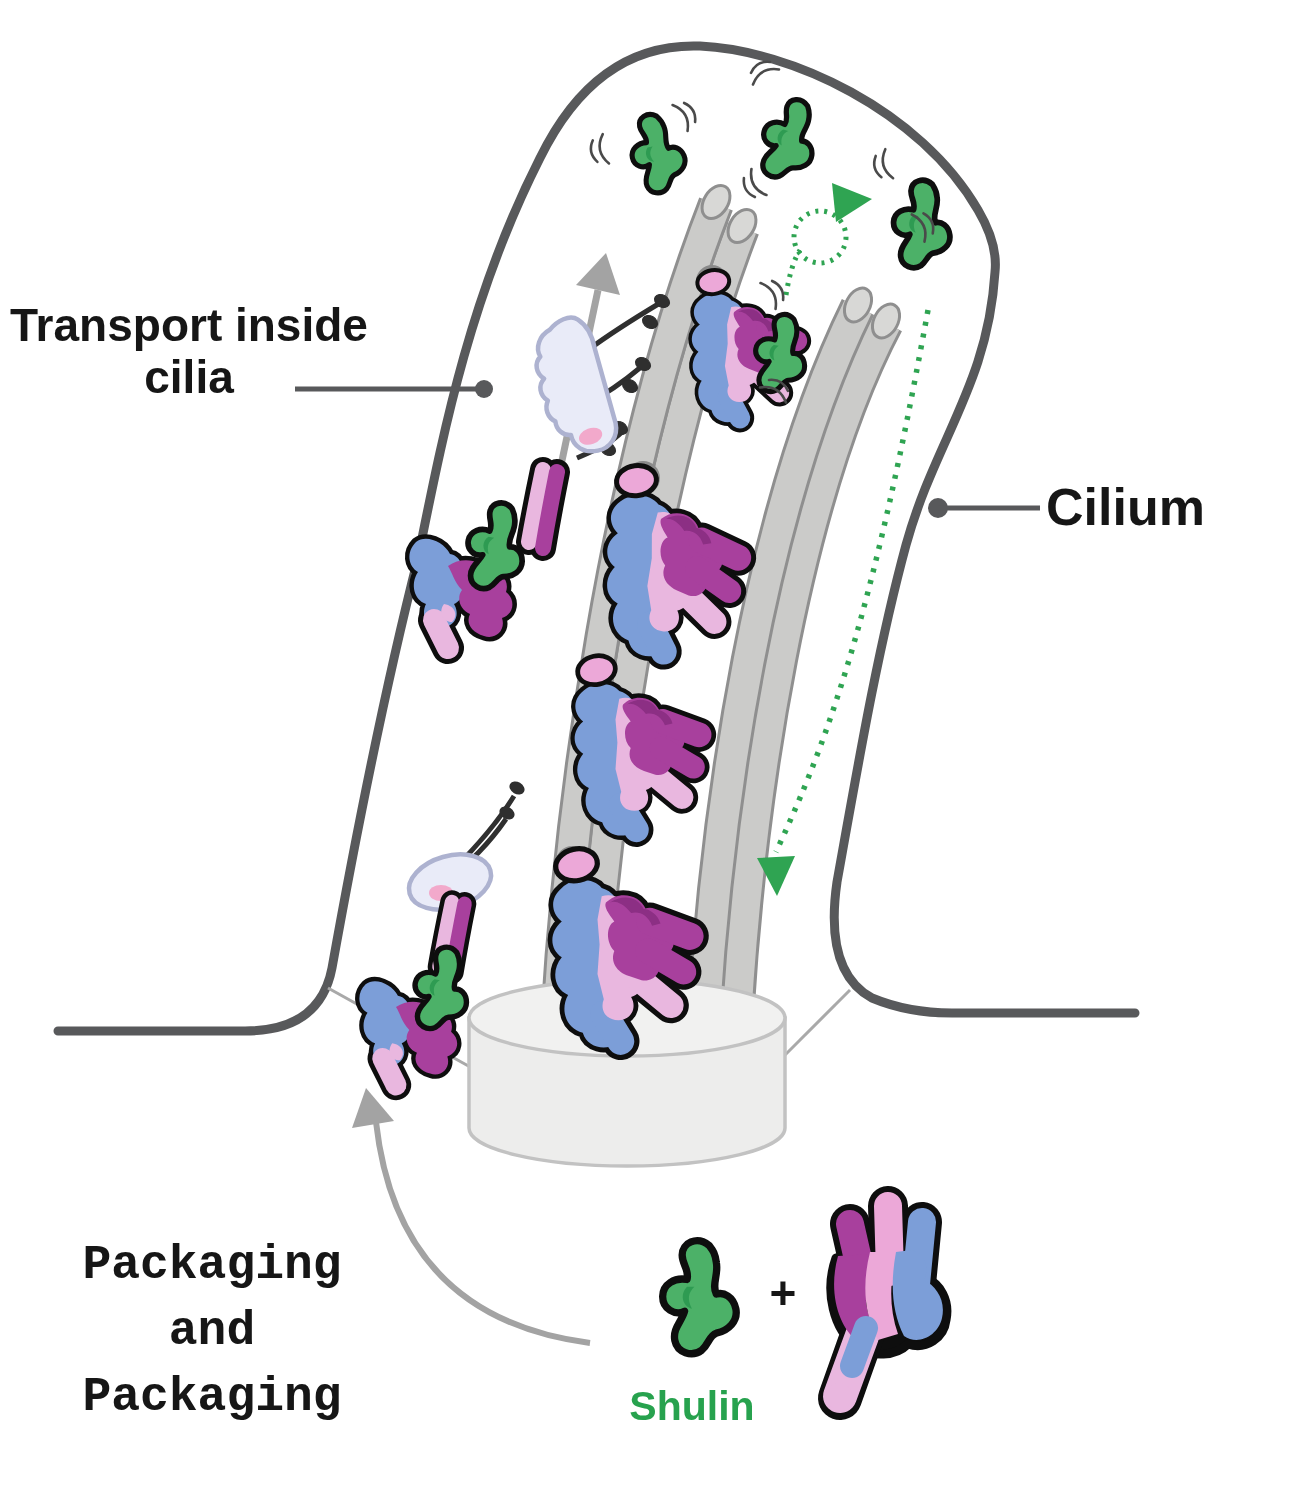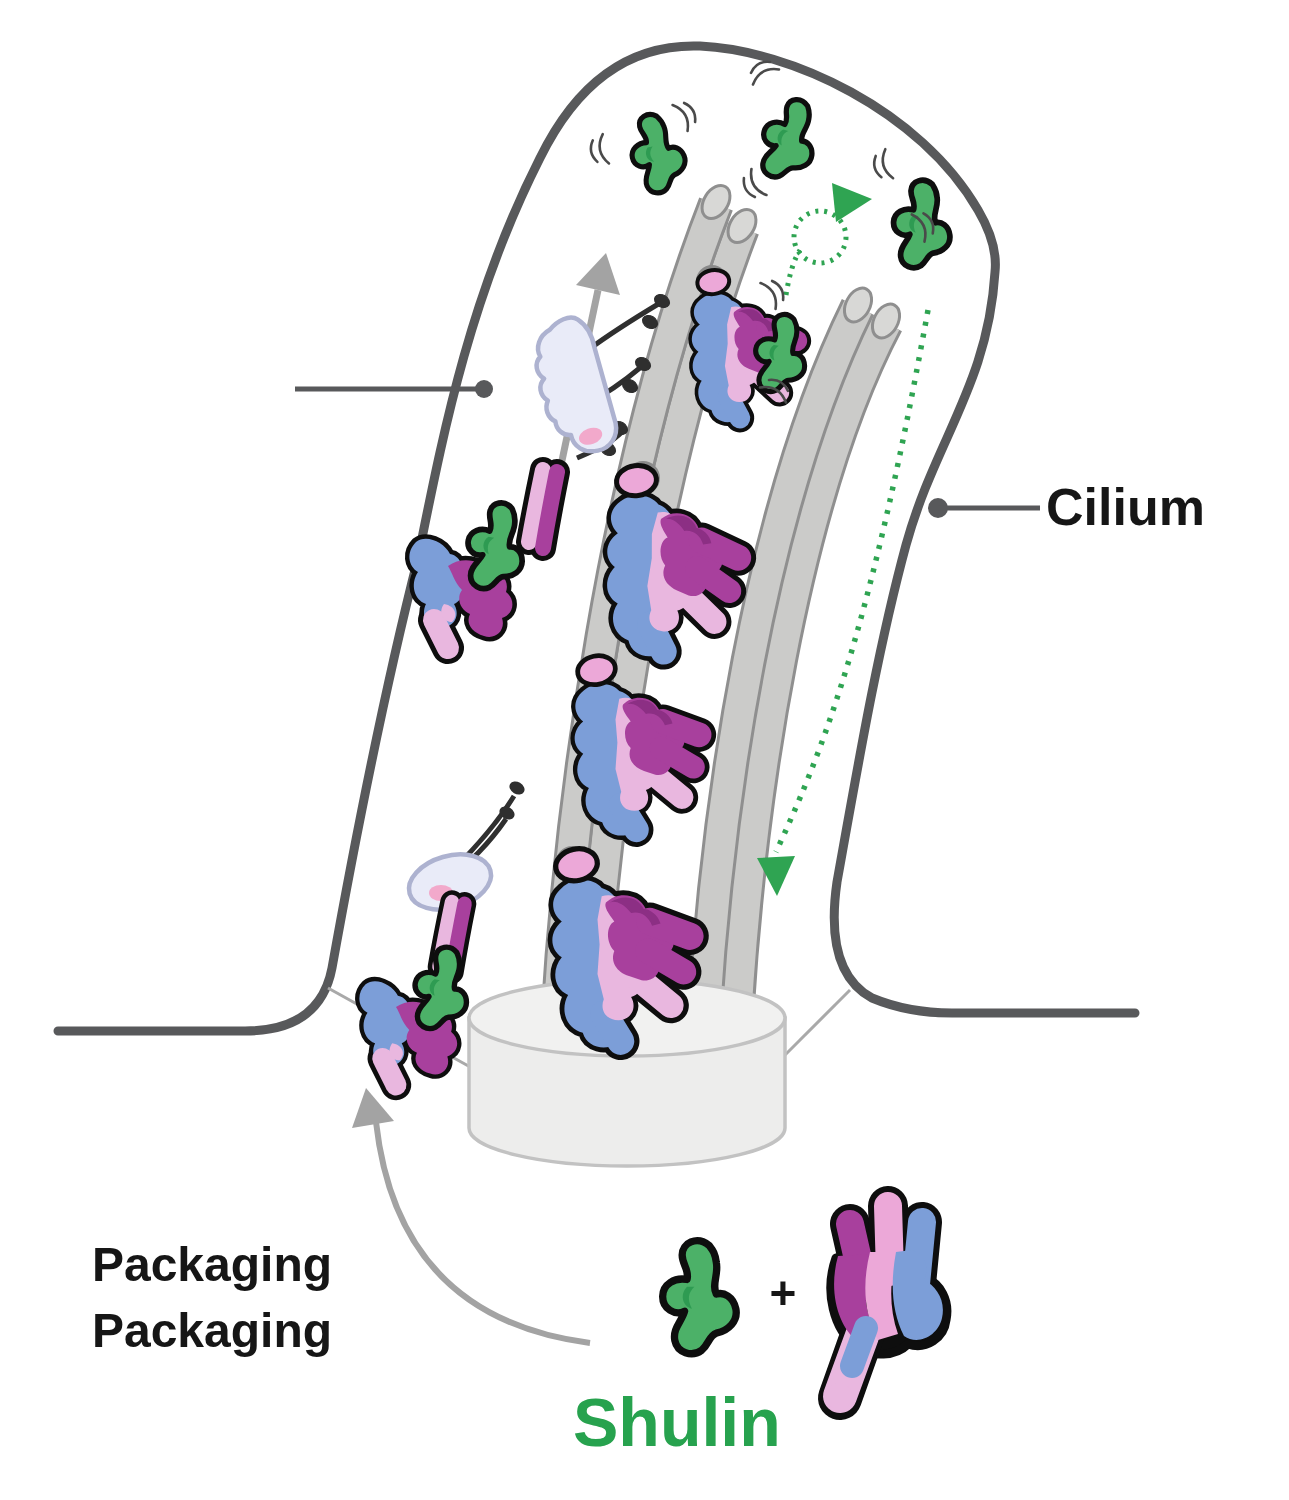--- a/index.html
+++ b/index.html
@@ -4,22 +4,22 @@
 <style>
   html,body{margin:0;padding:0;background:#ffffff;}
   #stage{position:relative;width:1289px;height:1500px;background:#fff;overflow:hidden;
          font-family:"Liberation Sans", sans-serif;}
   #art{position:absolute;left:0;top:0;}
   .lbl{position:absolute;font-weight:700;color:#161616;line-height:1.12;
        font-family:"Liberation Sans", sans-serif;}
   .lbl.center{text-align:center;}
   #transport-label{left:0px;top:300px;width:378px;font-size:46px;}
   #cilium-label{left:1046px;top:478px;font-size:52px;}
-  #packaging-label{left:18px;top:1232px;width:388px;font-size:48px;line-height:1.38;}
-  #legend-shulin-label{left:573px;top:1384px;width:200px;font-size:68px;color:var(--shulin-text-green);}
+  #packaging-label{left:18px;top:1232px;width:388px;font-size:48px;line-height:1.38;font-family:Liberation Mono, monospace;}
+  #legend-shulin-label{left:592px;top:1384px;width:200px;font-size:41px;color:var(--shulin-text-green);}
   #legend-plus{left:748px;top:1268px;width:70px;font-size:46px;}
   #legend-oda-label{left:878px;top:1384px;width:160px;font-size:50px;}
 </style>
 </head>
 <body>
 
 <div id="stage">
 
 <svg id="art" width="1289" height="1500" viewBox="0 0 1289 1500">
   <defs>
@@ -235,24 +235,29 @@
     <line x1="862" y1="1336" x2="840" y2="1396" stroke="var(--oda-pink)" stroke-width="34" stroke-linecap="round"></line>
     <path d="M838,1256 C828,1292 838,1326 858,1342 L874,1330 C862,1304 864,1278 872,1254 Z" fill="var(--oda-magenta)"></path>
     <path d="M870,1252 C862,1284 864,1314 878,1340 L898,1334 C888,1306 890,1276 898,1252 Z" fill="var(--oda-cap-pink)"></path>
     <path d="M896,1252 C890,1284 892,1312 904,1336 C918,1346 938,1336 942,1318 C946,1300 936,1286 924,1280
              C930,1266 924,1254 912,1250 Z" fill="var(--oda-blue)"></path>
     <line x1="866" y1="1328" x2="852" y2="1366" stroke="var(--oda-blue)" stroke-width="24" stroke-linecap="round"></line>
     <circle cx="839" cy="1396" r="13" fill="var(--oda-pink)"></circle>
   </g>
 </svg>
 
+<div class="lbl center" id="transport-label">
+  <div>Transport inside</div>
+  <div>cilia</div>
+</div>
 
 <div class="lbl" id="cilium-label">Cilium</div>
 
 <div class="lbl center" id="packaging-label">
   <div>Packaging</div>
+  <div>and</div>
   <div>Packaging</div>
 </div>
 
 <div class="lbl center" id="legend-shulin-label">Shulin</div>
 <div class="lbl center" id="legend-plus">+</div>
 
 </div>
 
 </body></html>

